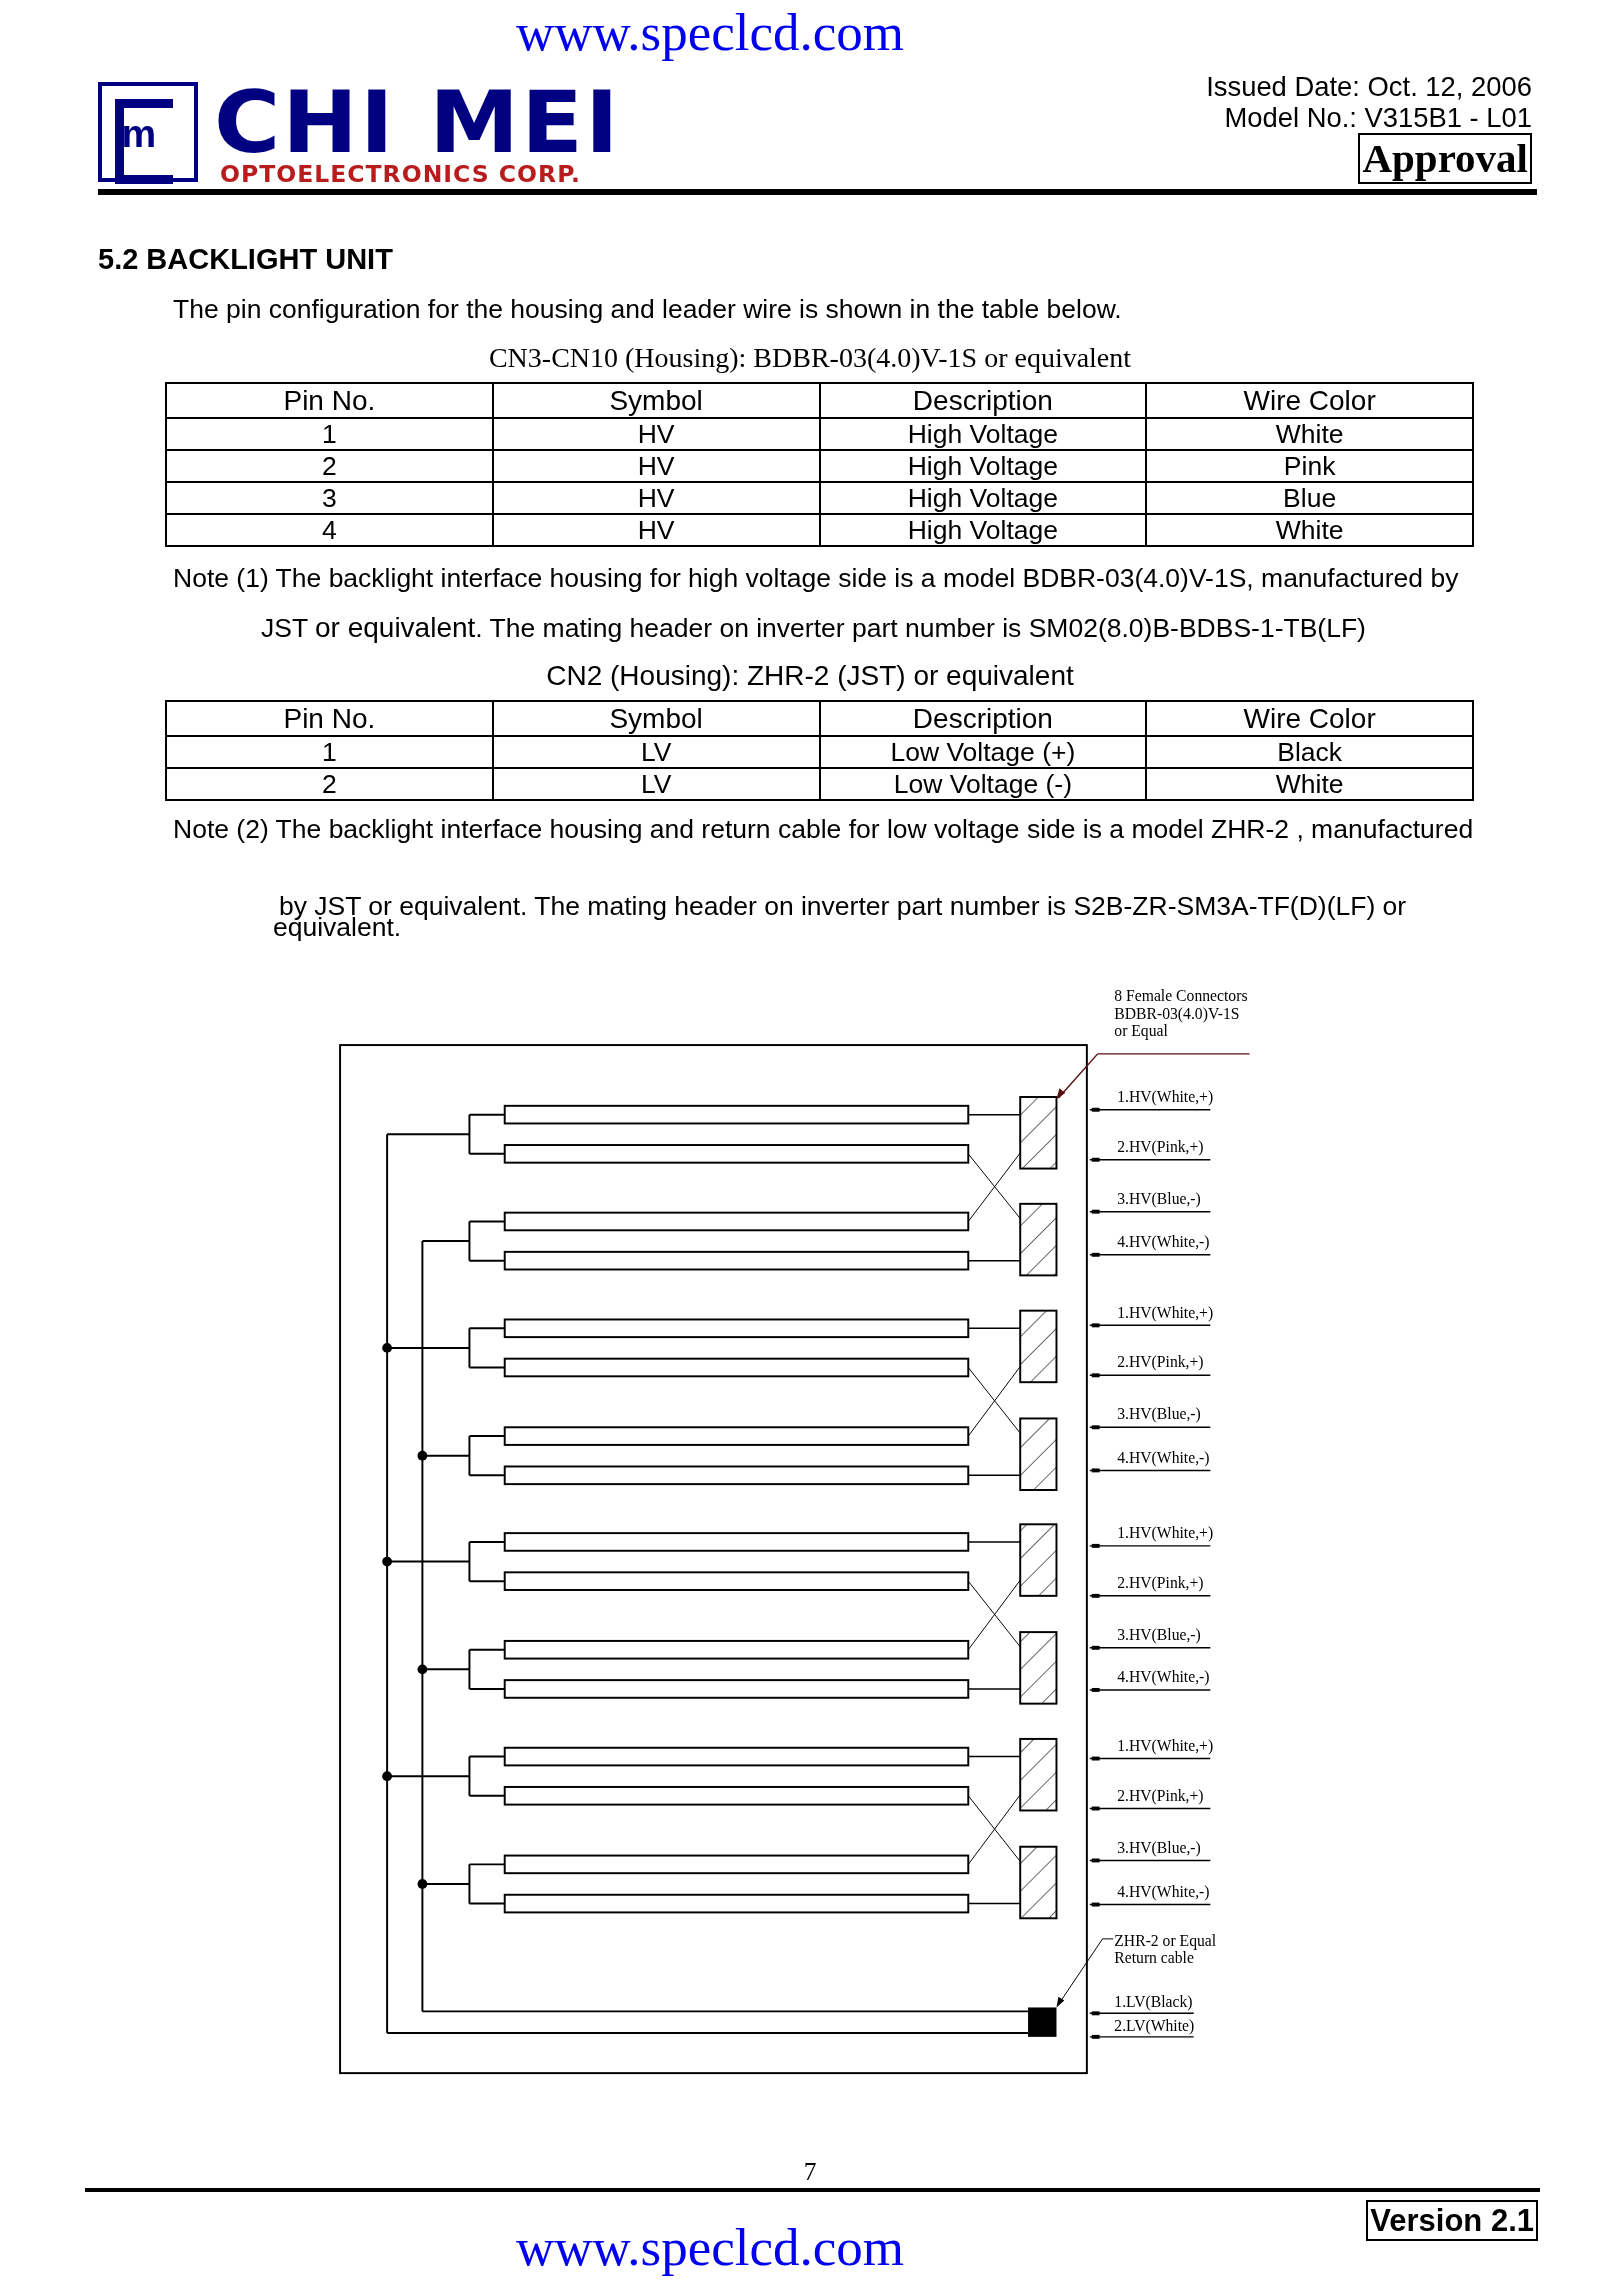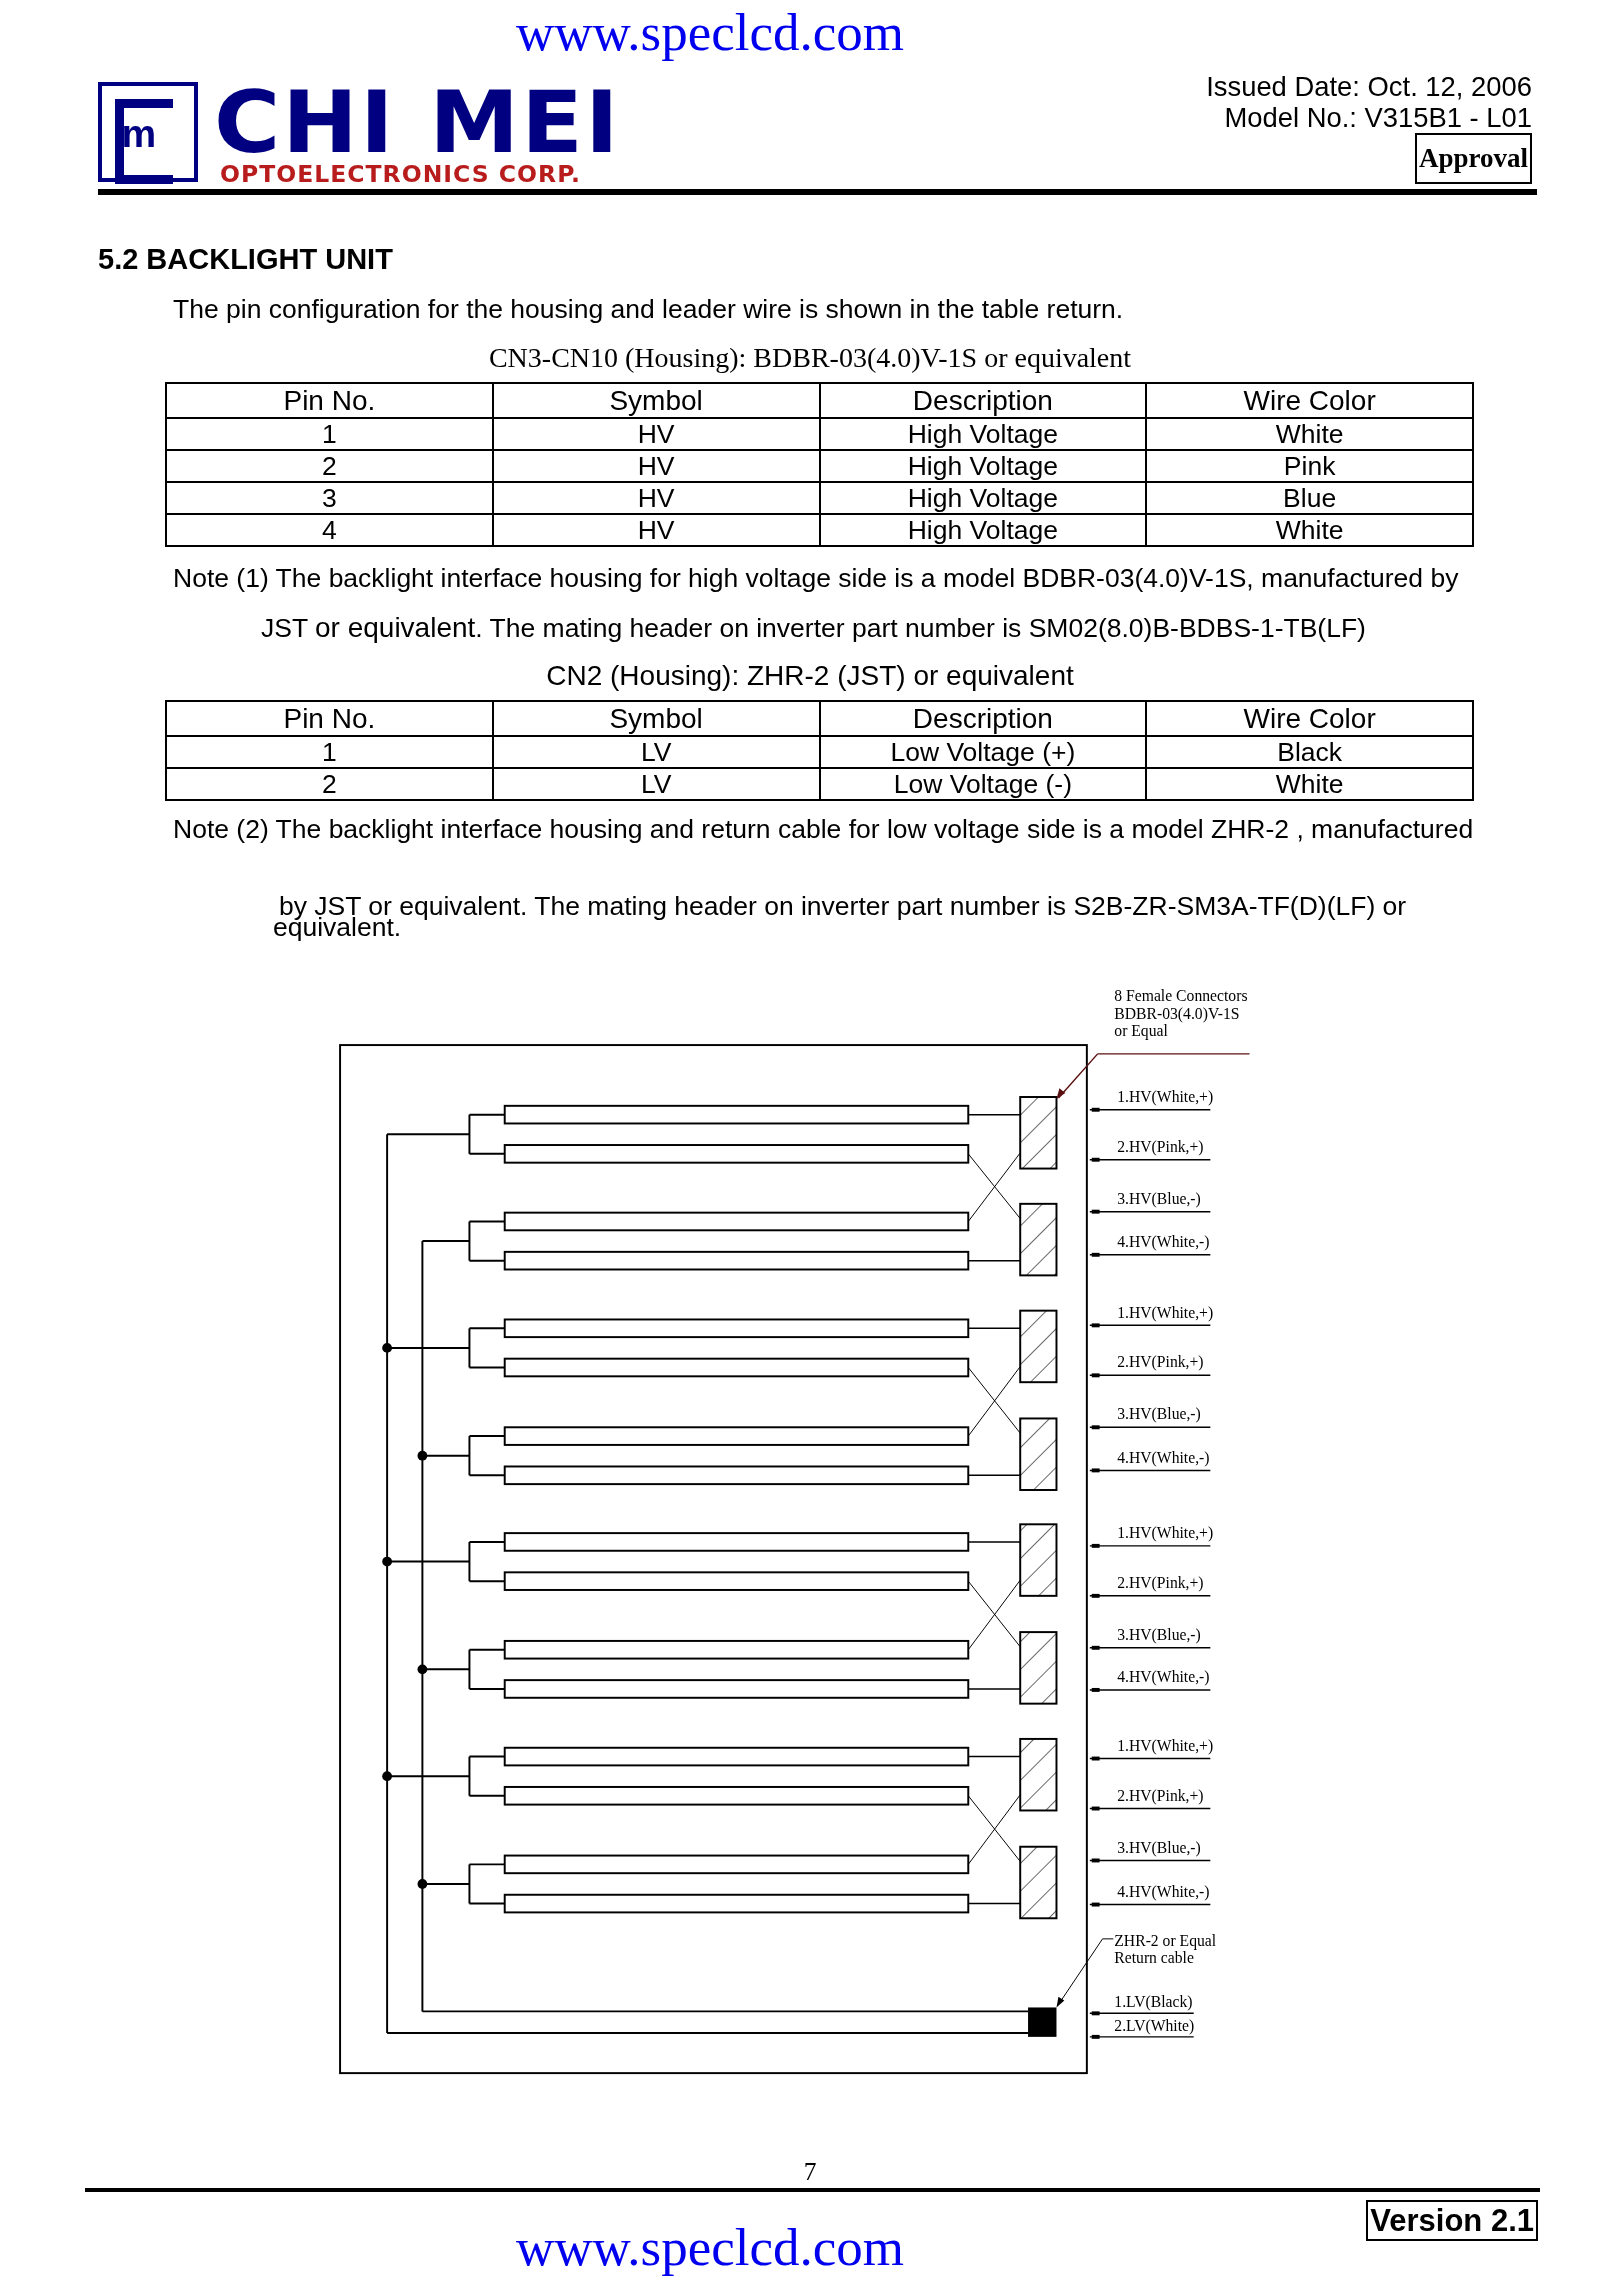--- a/index.html
+++ b/index.html
@@ -8,21 +8,21 @@
   .watermark { color:#0000ee; font-family:"Liberation Serif", serif; font-size:53px; left:0; width:1420px; text-align:center; white-space:nowrap; }
   #wm-top { top:2px; }
   #wm-bottom { top:2217px; }
   .logo { left:98px; top:82px; width:980px; height:108px; }
   .logo-box { position:absolute; left:0; top:0; width:100px; height:100px; border:4.9px solid #000080; box-sizing:border-box; }
   .logo-box .inner { position:absolute; left:12.7px; top:12.7px; width:49px; height:67px; border:9.8px solid #000080; border-right:none; }
   .logo-box .mm { position:absolute; left:19.6px; top:25.5px; font-family:"Liberation Sans", sans-serif; font-weight:bold; font-size:39px; color:#000080; letter-spacing:-3.9px; }
   .logo-name { position:absolute; left:116px; top:-9.8px; font-family:"DejaVu Sans", sans-serif; font-weight:bold; font-size:86px; color:#000080; letter-spacing:2px; transform:scaleX(1.05); transform-origin:left; }
   .logo-sub { position:absolute; left:122px; top:78px; font-family:"DejaVu Sans", sans-serif; font-weight:bold; font-size:23.5px; color:#b91c1c; letter-spacing:1px; }
   .hdr-right { right:88px; top:71px; text-align:right; font-size:27.4px; line-height:31px; }
-  .approval { position:absolute; right:88px; top:133px; border:2.9px solid #000; font-family:"Liberation Serif", serif; font-weight:bold; font-size:27px; line-height:47px; padding:0 2px; }
+  .approval { position:absolute; right:88px; top:133px; border:2.9px solid #000; font-family:"Liberation Serif", serif; font-weight:bold; font-size:41px; line-height:47px; padding:0 2px; }
   .rule-top { left:98px; top:189px; width:1439px; height:5.9px; background:#000; }
   .section-title { left:98px; top:243px; font-size:29px; font-weight:bold; }
   .para { font-size:26.5px; white-space:nowrap; }
   .cap { font-size:28px; white-space:nowrap; left:0; width:1620px; text-align:center; }
   table.pins { position:absolute; border-collapse:collapse; font-size:26.5px; }
   table.pins td, table.pins th { border:2px solid #000; text-align:center; font-weight:normal; padding:0; height:30px; line-height:30px; }
   table.pins th { font-size:28px; height:33px;margin-left:43px; }
   table.pins { border:2.9px solid #000; }
   #tbl1 { left:165px; top:382px; width:1309px; }
   #tbl2 { left:165px; top:700px; width:1309px; }
@@ -47,21 +47,21 @@
 </div>
 
 <div class="abs hdr-right">
   <div>Issued Date: Oct. 12, 2006</div>
   <div>Model No.: V315B1 - L01</div>
 </div>
 <div class="approval">Approval</div>
 <div class="abs rule-top"></div>
 
 <div class="abs section-title">5.2 BACKLIGHT UNIT</div>
-<div class="abs para" style="left:173px;top:294px;">The pin configuration for the housing and leader wire is shown in the table return.</div>
+<div class="abs para" style="left:173px;top:294px;">The pin configuration for the housing and leader wire is shown in the table below.</div>
 
 <div class="abs cap" style="top:342px;font-family:Liberation Serif, serif;">CN3-CN10 (Housing): BDBR-03(4.0)V-1S or equivalent</div>
 <table class="pins" id="tbl1">
   <thead>
       <tr>
     <th style="width:25%">Pin No.</th>
     <th style="width:25%">Symbol</th>
     <th style="width:25%">Description</th>
     <th style="width:25%">Wire Color</th>
   </tr>

